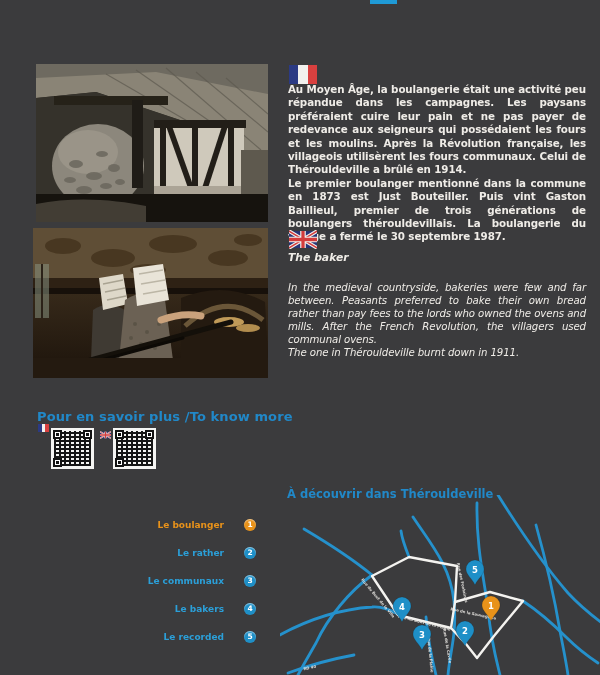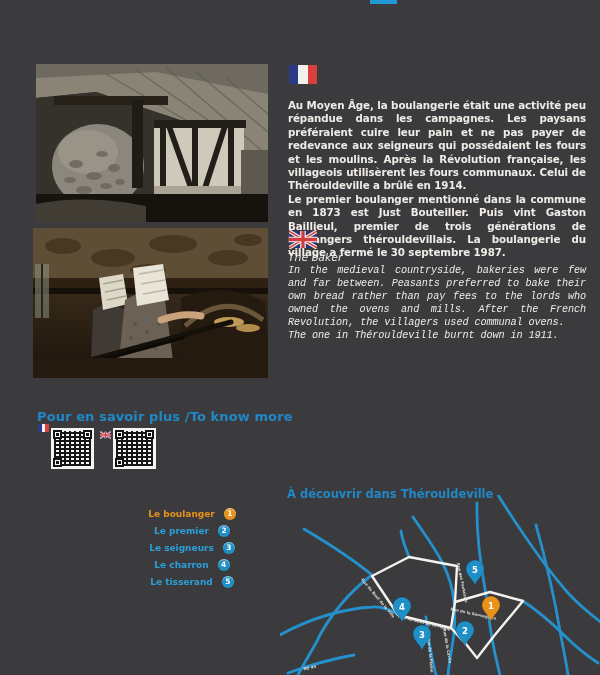--- a/index.html
+++ b/index.html
@@ -14,39 +14,39 @@
   .flag-fr{display:flex;}
   .flag-fr i{flex:1;}
   .flag-fr i:nth-child(1){background:#2b3a84;}
   .flag-fr i:nth-child(2){background:#f2f1ee;}
   .flag-fr i:nth-child(3){background:#d8403f;}
   .flag-lg{width:28px;height:19px;}
   .flag-sm{width:11px;height:8px;}
   .fr-flag-pos{left:289px;top:65px;}
   .uk-flag-pos{left:289px;top:230px;}
   .txt{color:#efece7;text-align:justify;letter-spacing:-0.1px;}
-  .fr-text{left:288px;top:99px;width:298px;font-size:10.3px;line-height:13.4px;font-weight:bold;}
+  .fr-text{left:288px;top:83px;width:298px;font-size:10.3px;line-height:13.4px;font-weight:bold;}
   .fr-text p{margin:0;}
-  .en-head{left:288px;top:251px;font-size:10.8px;font-weight:normal;font-style:italic;color:#efece7;}
-  .en-text{left:288px;top:265px;width:298px;font-size:10.2px;line-height:12.9px;font-style:italic;font-family:Liberation Mono, monospace;}
+  .en-head{left:288px;top:251px;font-size:10.8px;font-weight:bold;font-style:italic;color:#efece7;}
+  .en-text{left:288px;top:282px;width:298px;font-size:10.2px;line-height:12.9px;font-style:italic;}
   .en-text p{margin:0;}
   .qr-label{left:37px;top:409px;font-size:13px;font-weight:bold;color:#2188c8;letter-spacing:0.1px;}
   .fr-flag-sm-pos{left:38px;top:424px;}
   .uk-flag-sm-pos{left:100px;top:424px;}
   .qr{position:absolute;width:43px;height:41px;background:#f5f5f3;}
   .qr .modules{position:absolute;inset:3px;
     background-image:
       repeating-linear-gradient(0deg,#161616 0 2px,transparent 2px 4px),
       repeating-linear-gradient(90deg,#161616 0 2px,transparent 2px 5px);}
   .qr .f{position:absolute;width:9px;height:9px;border:2px solid #121212;background:#fff;box-sizing:border-box;}
   .qr .f::after{content:"";position:absolute;inset:1px;background:#121212;}
   .qr .f.tl{left:2px;top:2px;} .qr .f.tr{right:2px;top:2px;} .qr .f.bl{left:2px;bottom:2px;}
   .qr1{left:51px;top:428px;} .qr2{left:113px;top:428px;}
   .legend{left:128px;top:505px;width:128px;}
-  .legend-row{display:flex;align-items:center;justify-content:center;height:17px;gap:9px;}
+  .legend-row{display:flex;align-items:center;justify-content:flex-end;height:17px;gap:20px;margin-top:11px;}
   .legend-label{font-size:9px;font-weight:bold;color:#2b9fd8;}
   .legend-row.first .legend-label{color:#e8921a;}
   .badge{width:12px;height:12px;border-radius:50%;background:#1e8fc7;color:#fff;font-size:7.5px;
          font-weight:bold;display:flex;align-items:center;justify-content:center;
          box-shadow:inset 0 1px 1px rgba(255,255,255,.5);}
   .legend-row.first .badge{background:#e8921a;}
   .map-title{left:287px;top:481px;font-size:11.5px;font-weight:bold;color:#2188c8;margin-top:6px;}
   .map-box{left:280px;top:495px;width:320px;height:180px;}
   .road{fill:none;stroke:#2591cc;stroke-width:2.8;stroke-linecap:round;}
   .route{fill:none;stroke:#f4f3f0;stroke-width:2.4;stroke-linejoin:round;stroke-linecap:round;}
@@ -209,33 +209,33 @@
       <i class="f tr"></i>
       <i class="f bl"></i>
   </div>
 
   <div class="abs legend">
     <div class="legend-row first">
       <span class="legend-label">Le boulanger</span>
       <span class="badge">1</span>
     </div>
     <div class="legend-row">
-      <span class="legend-label">Le premier</span>
+      <span class="legend-label">Le rather</span>
       <span class="badge">2</span>
     </div>
     <div class="legend-row">
-      <span class="legend-label">Le seigneurs</span>
+      <span class="legend-label">Le communaux</span>
       <span class="badge">3</span>
     </div>
     <div class="legend-row">
-      <span class="legend-label">Le charron</span>
+      <span class="legend-label">Le bakers</span>
       <span class="badge">4</span>
     </div>
     <div class="legend-row">
-      <span class="legend-label">Le tisserand</span>
+      <span class="legend-label">Le recorded</span>
       <span class="badge">5</span>
     </div>
   </div>
 
   <div class="abs map-title">À découvrir dans Thérouldeville</div>
   <div class="abs map-box">
     <svg width="320" height="180" viewBox="0 0 320 180">
 
       <g>
         <path class="road" d="M133,22 C150,48 170,70 174,106 C177,140 170,156 168,180"></path>

